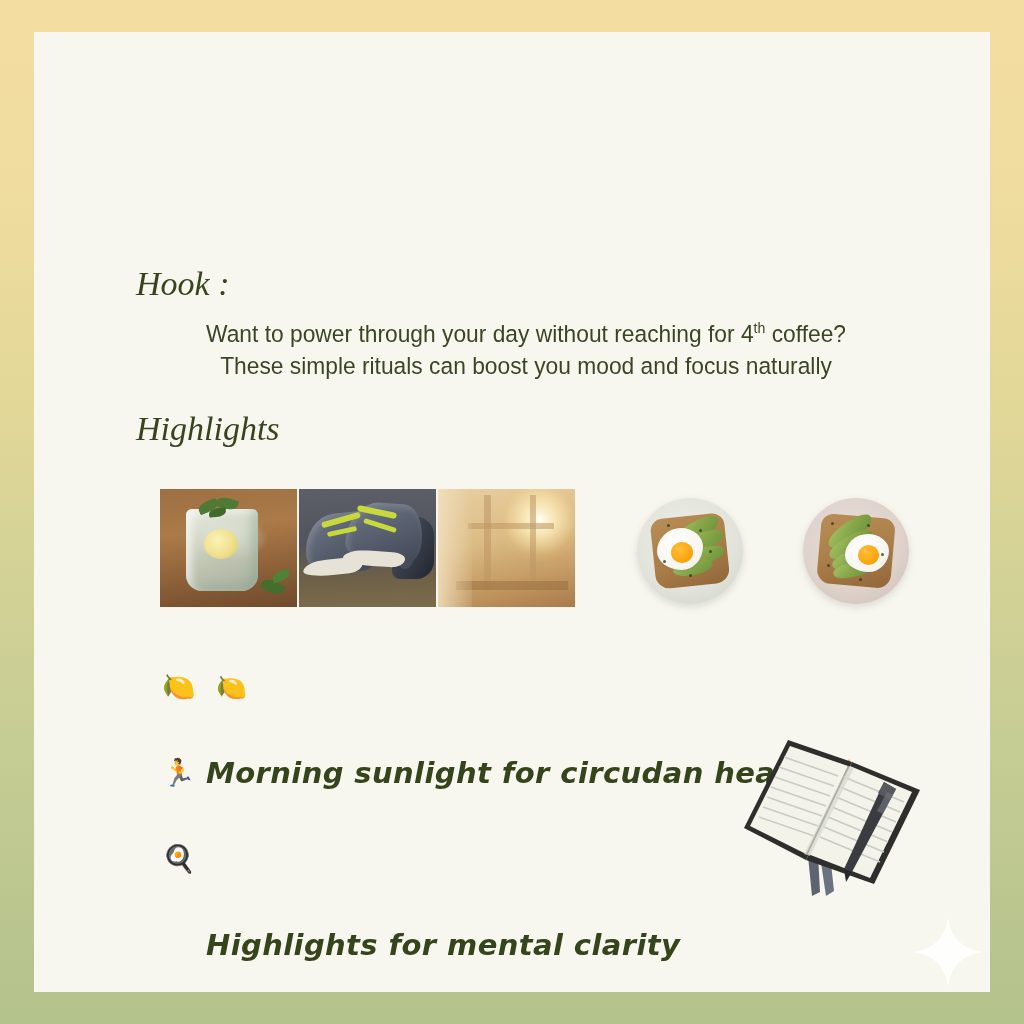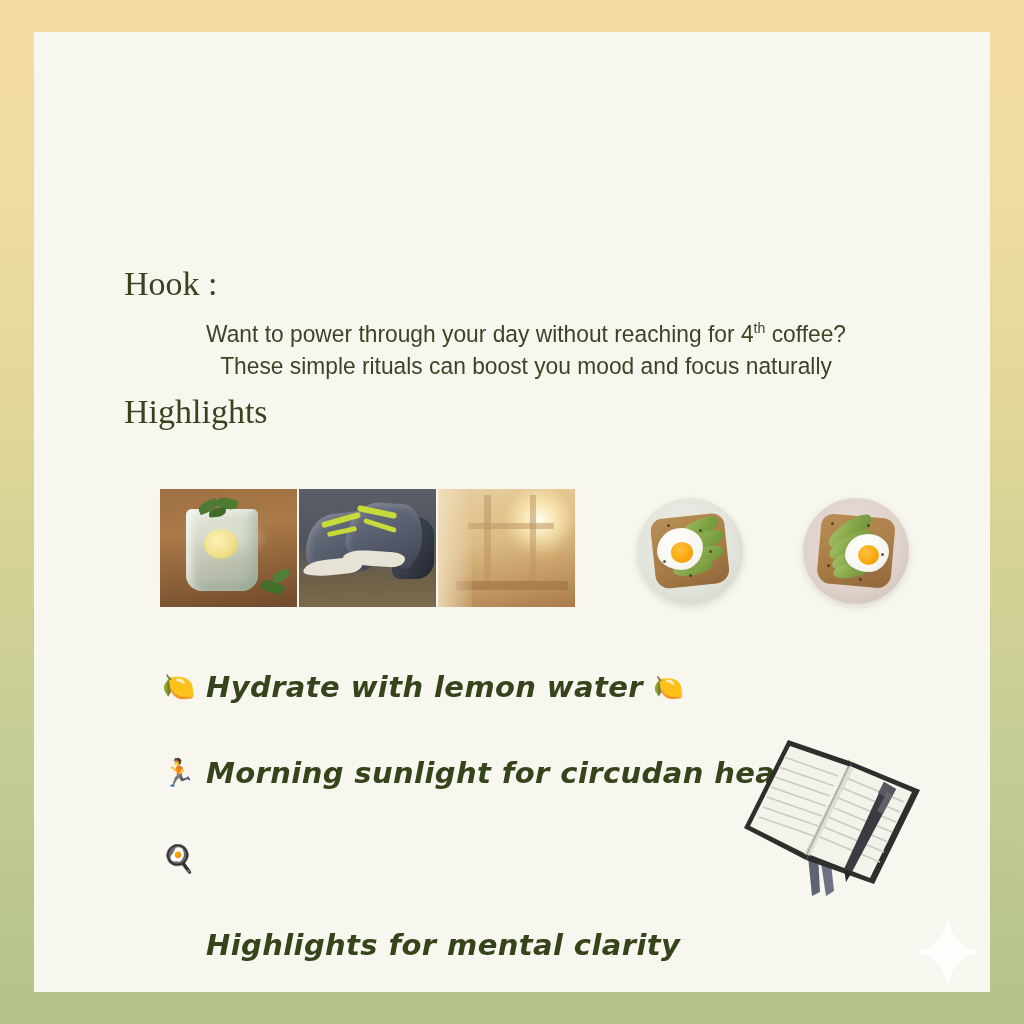--- a/index.html
+++ b/index.html
@@ -63,23 +63,25 @@
 
   
   .hook-wrap {
     position: absolute;
     left: 90px;
     top: 232px;
     width: 790px;
   }
   .section-label {
     font-family: "Liberation Serif", "DejaVu Serif", serif;
+    font-style: italic;
     font-size: 34px;
     line-height: 40px;
     color: #39441f;
+    margin-left: 12px;
   }
   .hook-lines {
     margin-top: 14px;
     text-align: center;
     padding-left: 14px;
   }
   .hook-line {
     font-family: "Liberation Sans", sans-serif;
     font-size: 24.5px;
     line-height: 32px;
@@ -91,21 +93,21 @@
   .hook-line sup {
     font-size: 0.62em;
     vertical-align: super;
     line-height: 0;
   }
 
   
   .highlights-label {
     position: absolute;
     left: 90px;
-    top: 360px;
+    top: 377px;
   }
 
   
   .photo-strip {
     position: absolute;
     left: 126px;
     top: 457px;
     display: flex;
     gap: 2px;
   }
@@ -403,21 +405,20 @@
       <span class="seed" style="left:64px;top:26px;"></span>
       <span class="seed" style="left:78px;top:55px;"></span>
       <span class="seed" style="left:24px;top:66px;"></span>
       <span class="seed" style="left:56px;top:80px;"></span>
     </div>
 
     <div class="habit-list">
 
       <div class="habit-row">
         <span class="habit-emoji">🍋</span>
-        <span class="habit-text">Hydrate with lemon water</span>
         <span class="habit-suffix">🍋</span>
       </div>
 
       <div class="habit-row">
         <span class="habit-emoji">🏃</span>
         <span class="habit-text">Morning sunlight for circudan health</span>
         <span class="habit-suffix">☀️</span>
       </div>
 
       <div class="habit-row">

